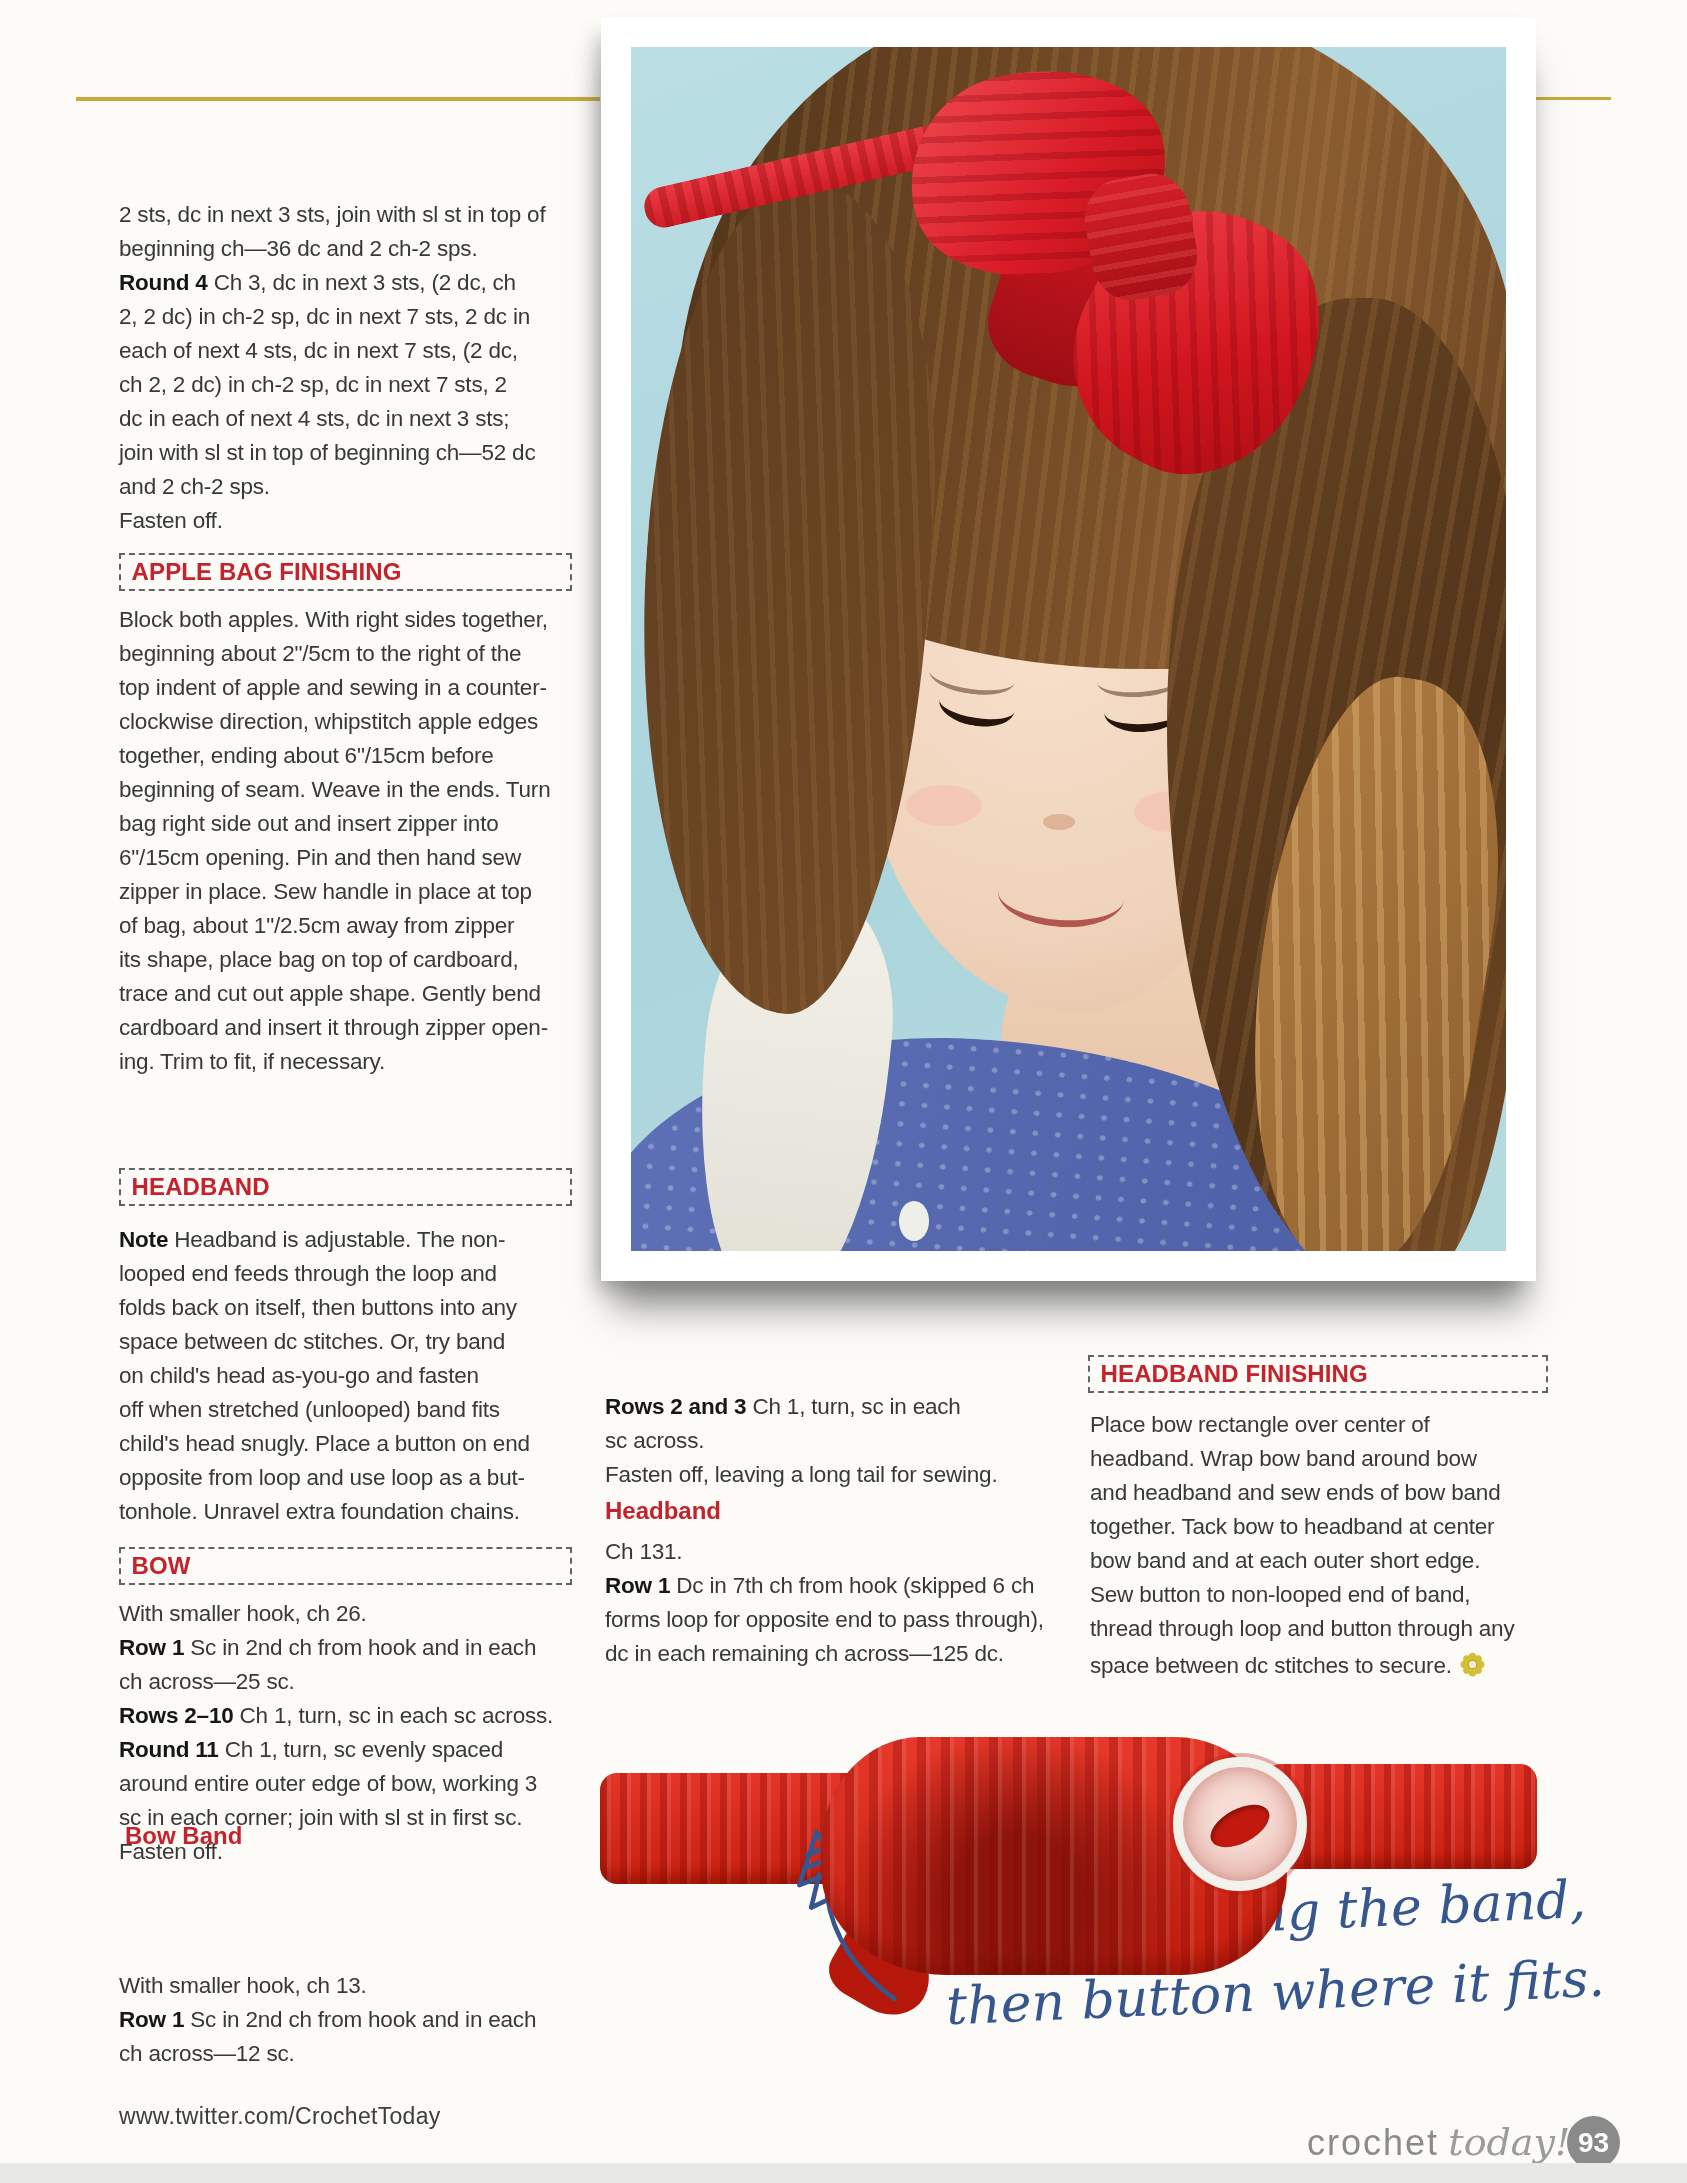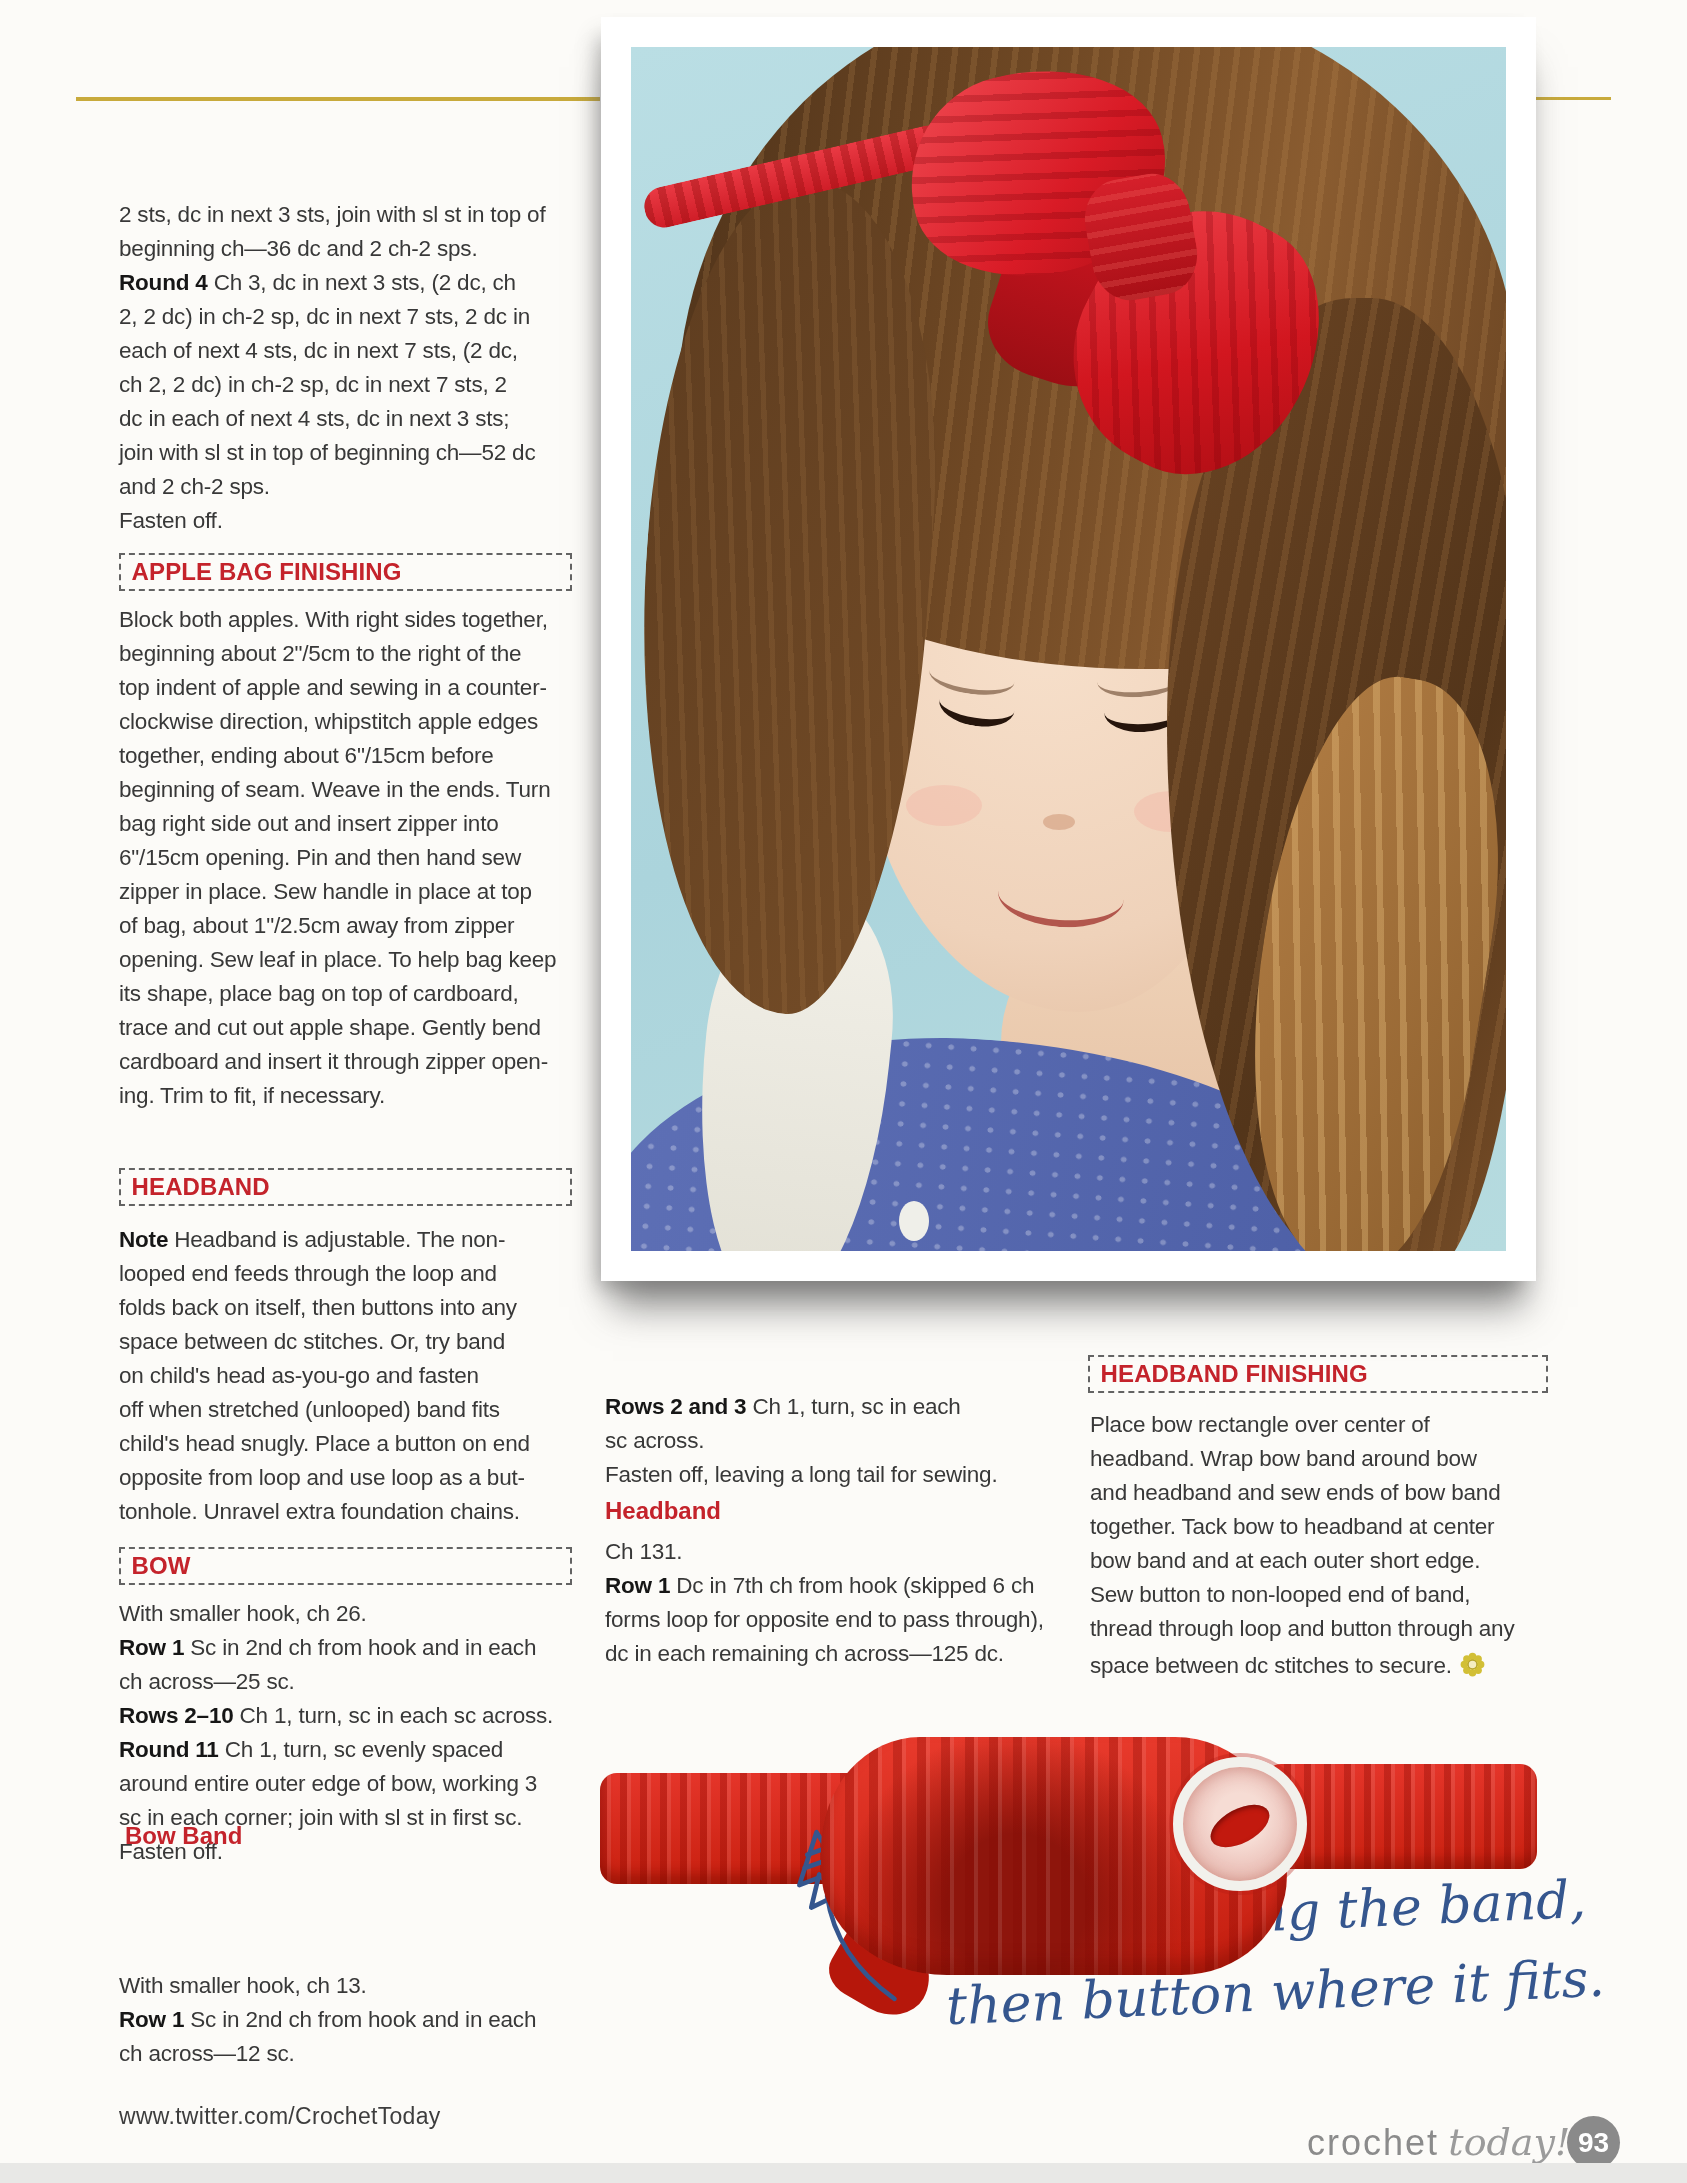--- a/index.html
+++ b/index.html
@@ -170,21 +170,20 @@
       <div class="tline"><span>Block both apples. With right sides together,</span></div>
       <div class="tline"><span>beginning about 2"/5cm to the right of the</span></div>
       <div class="tline"><span>top indent of apple and sewing in a counter-</span></div>
       <div class="tline"><span>clockwise direction, whipstitch apple edges</span></div>
       <div class="tline"><span>together, ending about 6"/15cm before</span></div>
       <div class="tline"><span>beginning of seam. Weave in the ends. Turn</span></div>
       <div class="tline"><span>bag right side out and insert zipper into</span></div>
       <div class="tline"><span>6"/15cm opening. Pin and then hand sew</span></div>
       <div class="tline"><span>zipper in place. Sew handle in place at top</span></div>
       <div class="tline"><span>of bag, about 1"/2.5cm away from zipper</span></div>
-      <div class="tline"><span>opening. Sew leaf in place. To help bag keep</span></div>
       <div class="tline"><span>its shape, place bag on top of cardboard,</span></div>
       <div class="tline"><span>trace and cut out apple shape. Gently bend</span></div>
       <div class="tline"><span>cardboard and insert it through zipper open-</span></div>
       <div class="tline"><span>ing. Trim to fit, if necessary.</span></div>
     </div>
 
   <div class="dashedbox" style="left:119px;top:1168px;width:438px;">
     <span class="boxtitle">HEADBAND</span>
   </div>
   <div class="textblock" style="left:119px;top:1223px;">

